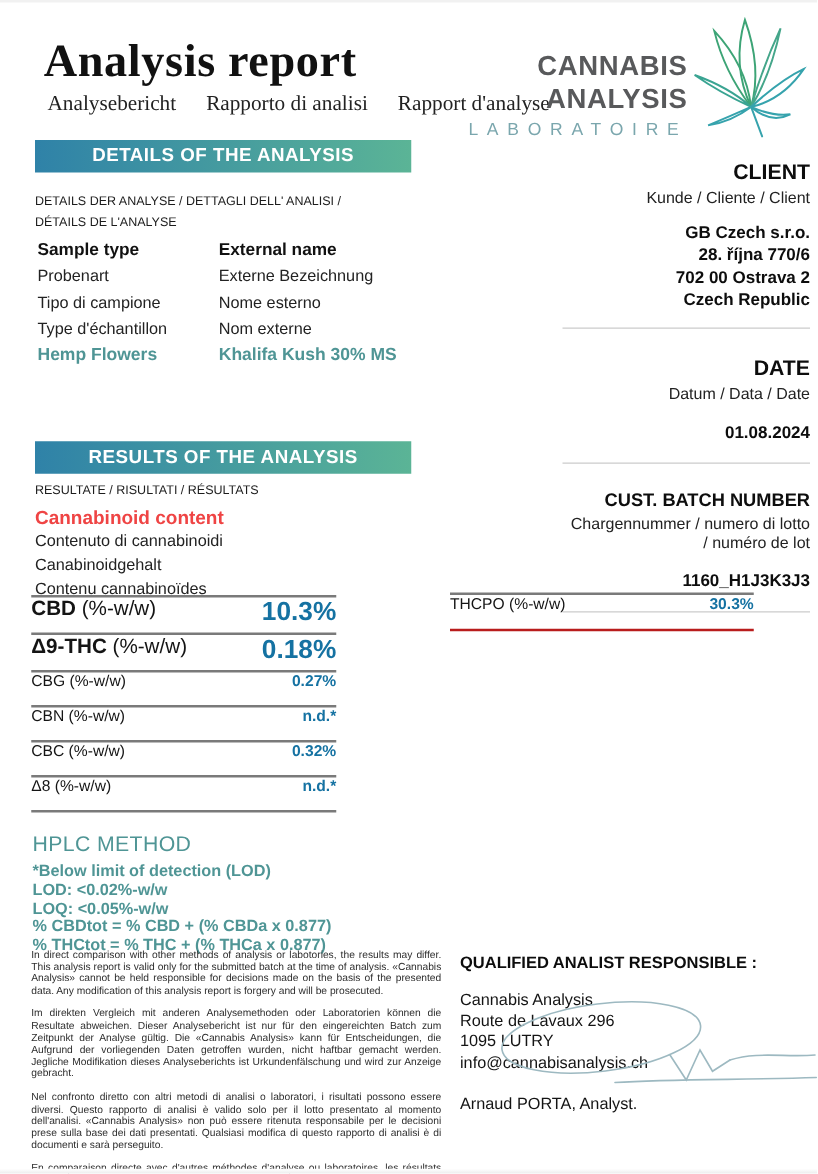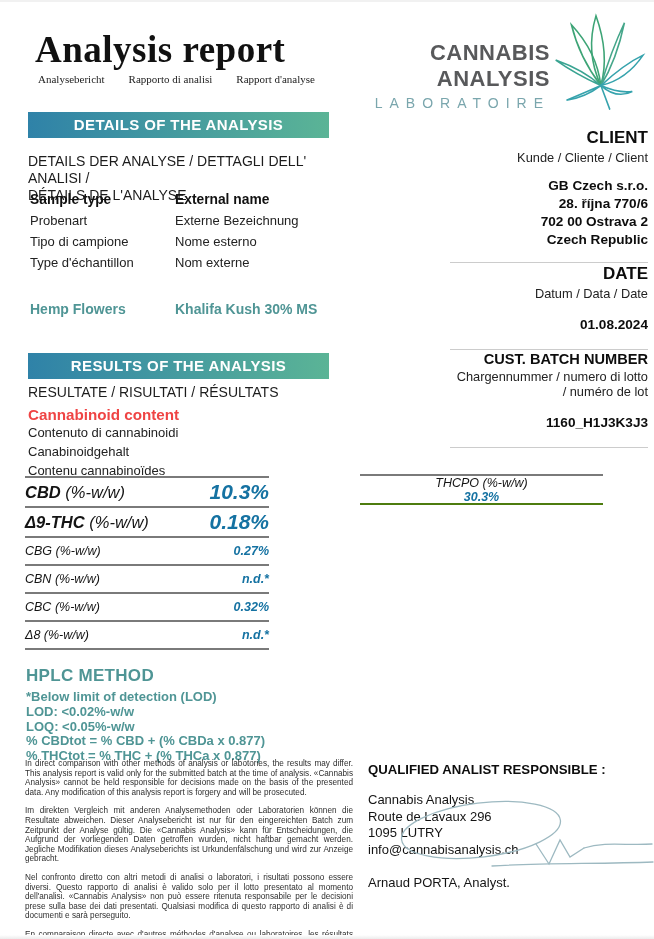--- a/index.html
+++ b/index.html
@@ -7,74 +7,74 @@
     position:relative;width:654px;height:939px;background:#fff;overflow:hidden;
     font-family:"Liberation Sans", sans-serif;color:#1a1a1a;
   }
   .page::before{content:"";position:absolute;left:0;top:0;width:654px;height:2px;background:#f1f1f1;}
   .page::after{content:"";position:absolute;left:0;bottom:0;width:654px;height:4px;background:linear-gradient(#fff,#ececec);}
 
   
   .title-block{position:absolute;left:35px;top:28px;}
   .report-title{font-family:"Liberation Serif", serif;font-weight:bold;font-size:37px;letter-spacing:.5px;color:#111;}
   .report-subtitles{display:flex;gap:24px;margin-top:2px;margin-left:3px;
-    font-family:"Liberation Serif", serif;font-size:11px;color:#222;}
+    font-family:"Liberation Serif", serif;font-size:17px;color:#222;}
   .logo{position:absolute;left:330px;top:40px;width:220px;text-align:right;}
   .logo-line1{font-size:22px;font-weight:bold;color:var(--logo-gray);letter-spacing:.5px;}
   .logo-line2{font-size:14px;color:var(--logo-teal);letter-spacing:7px;margin-top:3px;}
   .leaf-wrap{position:absolute;left:540px;top:12px;width:108px;height:100px;}
 
   
   .banner{position:absolute;left:28px;width:301px;height:26px;
     background:linear-gradient(90deg,var(--banner-gradient-start),var(--banner-gradient-end));
     color:#fff;font-weight:bold;font-size:15px;text-align:center;line-height:26px;letter-spacing:.4px;}
   .banner-details{top:112px;}
   .banner-results{top:353px;}
 
-  .section-sub{position:absolute;left:28px;font-size:14px;line-height:17px;color:#1c1c1c;}
+  .section-sub{position:absolute;left:28px;font-size:10px;line-height:17px;color:#1c1c1c;}
   .details-sub{top:153px;width:330px;}
   .results-sub{top:384px;}
 
   
   .detail-col{position:absolute;top:192px;}
   .detail-col.c1{left:30px;width:140px;}
   .detail-col.c2{left:175px;width:180px;}
   .detail-label{font-weight:bold;font-size:13.8px;color:#111;}
   .detail-trans{font-size:13px;line-height:21px;color:#222;margin-top:3px;}
-  .detail-value{margin-top:28px;font-weight:bold;font-size:14px;color:var(--teal-text);}
+  .detail-value{margin-top:2px;font-weight:bold;font-size:14px;color:var(--teal-text);}
 
   
   .right-panel{position:absolute;left:450px;top:128px;width:198px;text-align:right;}
-  .rp-block{padding-bottom:13px;margin-bottom:1px;border-bottom:1px solid #ccc;}
+  .rp-block{padding-bottom:13px;margin-bottom:22px;border-bottom:1px solid #ccc;}
   .rp-heading{font-weight:bold;font-size:17px;color:#0d0d0d;}
   .rp-heading.small{font-size:14.6px;}
   .rp-trans{font-size:12.8px;color:#222;margin-top:2px;line-height:15px;}
   .rp-address{margin-top:12px;font-weight:bold;font-size:13.6px;line-height:18px;color:#0d0d0d;}
   .rp-value{margin-top:16px;margin-bottom:4px;font-weight:bold;font-size:13.6px;color:#0d0d0d;}
 
   
   .content-heading{position:absolute;left:28px;top:406px;}
   .content-heading .main{font-weight:bold;font-size:15.2px;color:#ef4444;}
   .content-heading .line{font-size:13px;line-height:19px;color:#222;}
 
   
   .results-table{position:absolute;left:25px;top:476px;width:244px;border-top:2px solid #7a7a7a;}
-  .r-row{display:flex;justify-content:space-between;align-items:center;height:26px;border-bottom:2px solid #7a7a7a;font-style:italic;}
+  .r-row{display:flex;justify-content:space-between;height:26px;border-bottom:2px solid #7a7a7a;}
   .r-row.em{height:28px;}
   .r-label{font-size:12.5px;color:#141414;}
   .r-row.em .r-label{font-size:16.5px;}
   .r-label b{font-weight:bold;}
   .r-value{font-weight:bold;font-size:12.5px;color:var(--value-blue);}
   .r-row.em .r-value{font-size:21px;}
   .side-table{position:absolute;left:360px;top:474px;width:243px;border-top:2px solid #7a7a7a;}
-  .side-table .r-row{height:27px;border-bottom:2px solid #4d7c0f;flex-direction:column;}
+  .side-table .r-row{height:27px;border-bottom:2px solid #b91c1c;}
 
   
   .method{position:absolute;left:26px;top:666px;color:var(--teal-text);}
-  .method-heading{font-weight:bold;font-size:17px;letter-spacing:.3px;}
+  .method-heading{font-weight:normal;font-size:17px;letter-spacing:.3px;}
   .method-line{font-weight:bold;font-size:13px;line-height:14.8px;}
   .method-line.first{margin-top:4px;}
 
   
   .disclaimers{position:absolute;left:25px;top:759px;width:328px;
     font-size:8.2px;line-height:9.6px;color:#2e2e2e;text-align:justify;}
   .disclaimers p{margin:0 0 9px 0;}
 
   
   .analyst{position:absolute;left:368px;top:762px;width:286px;}

